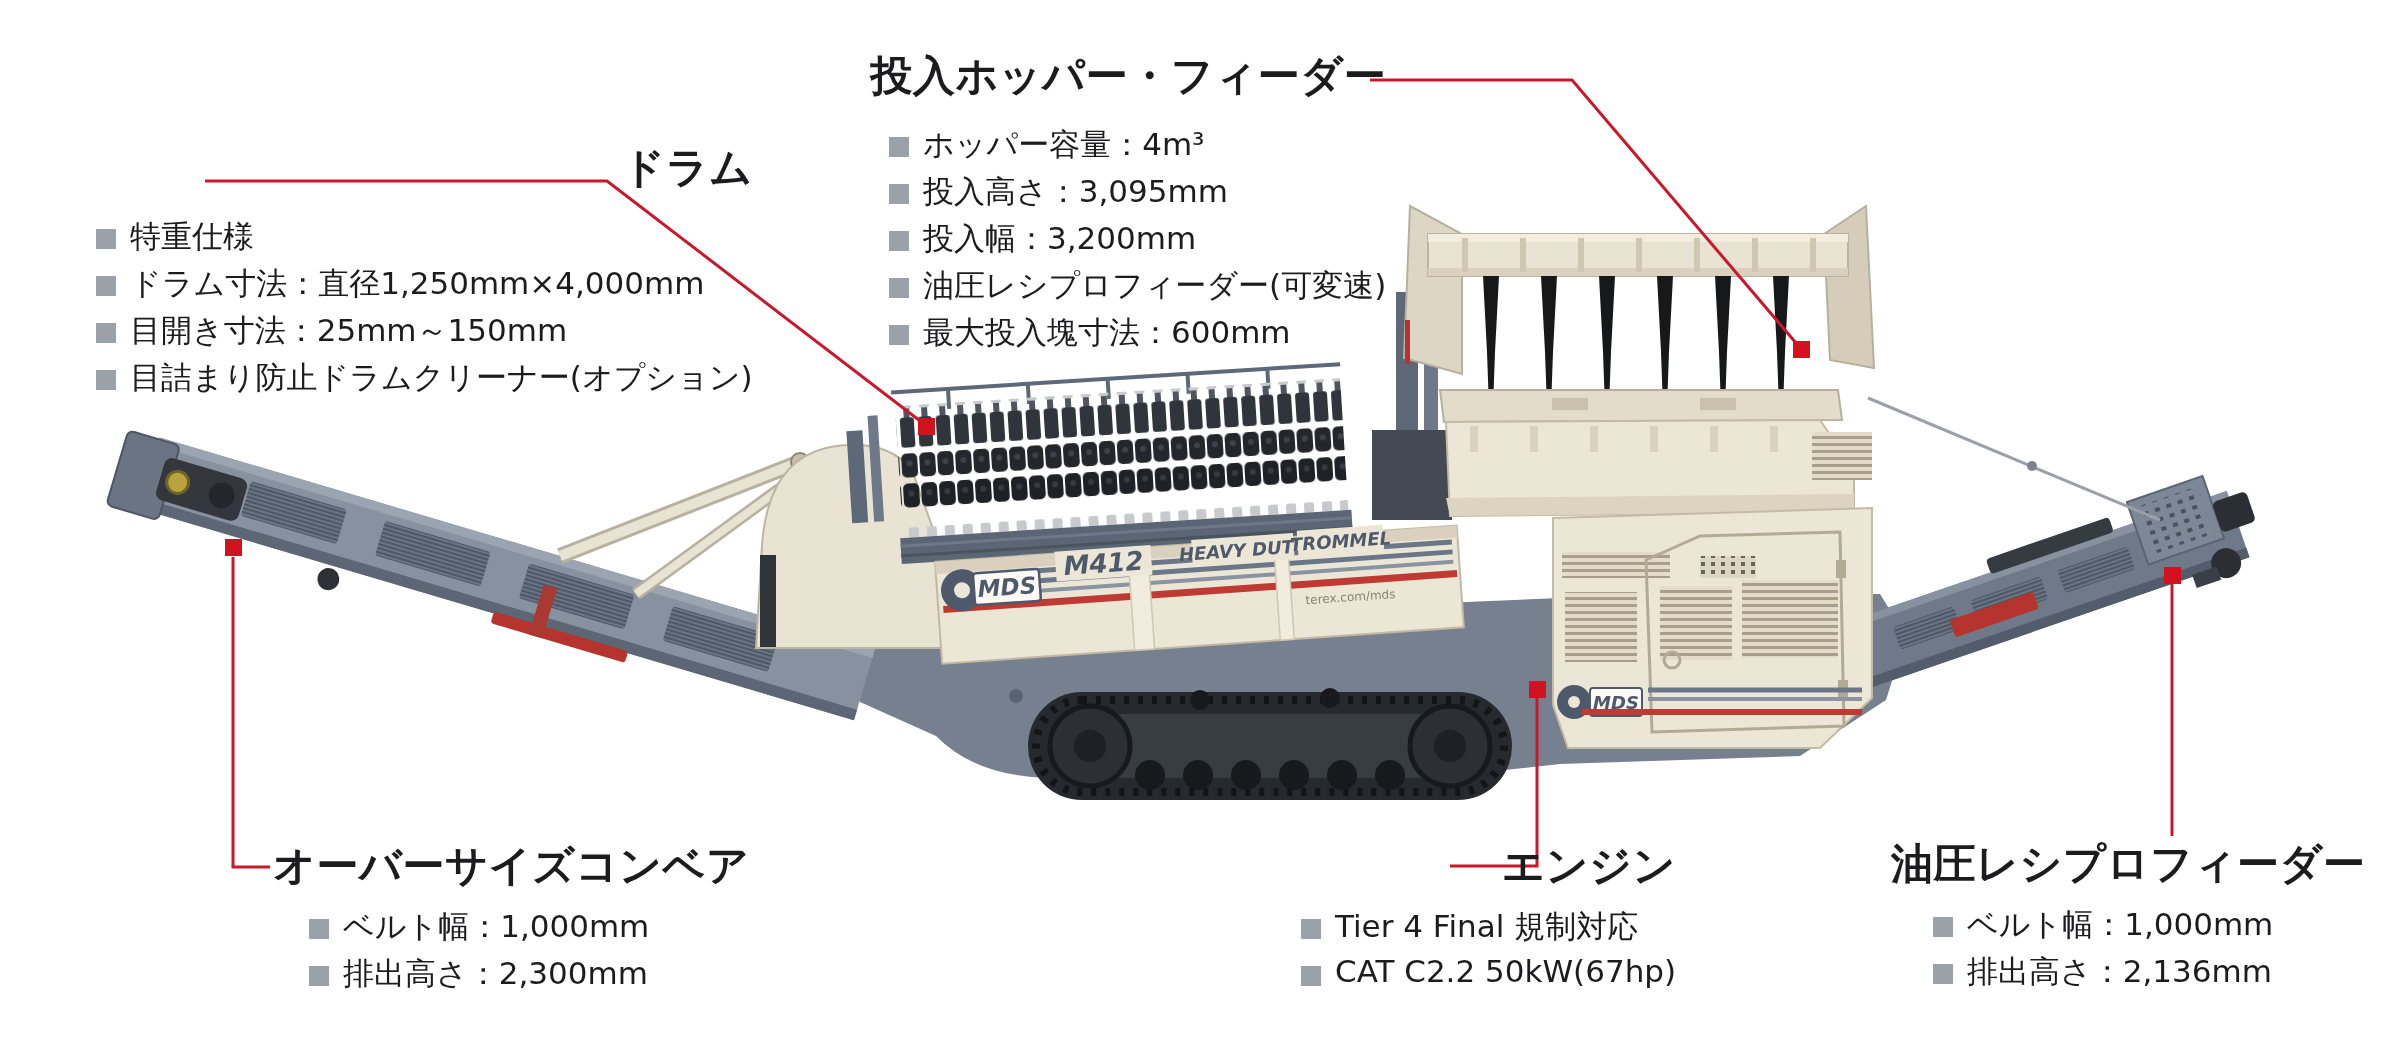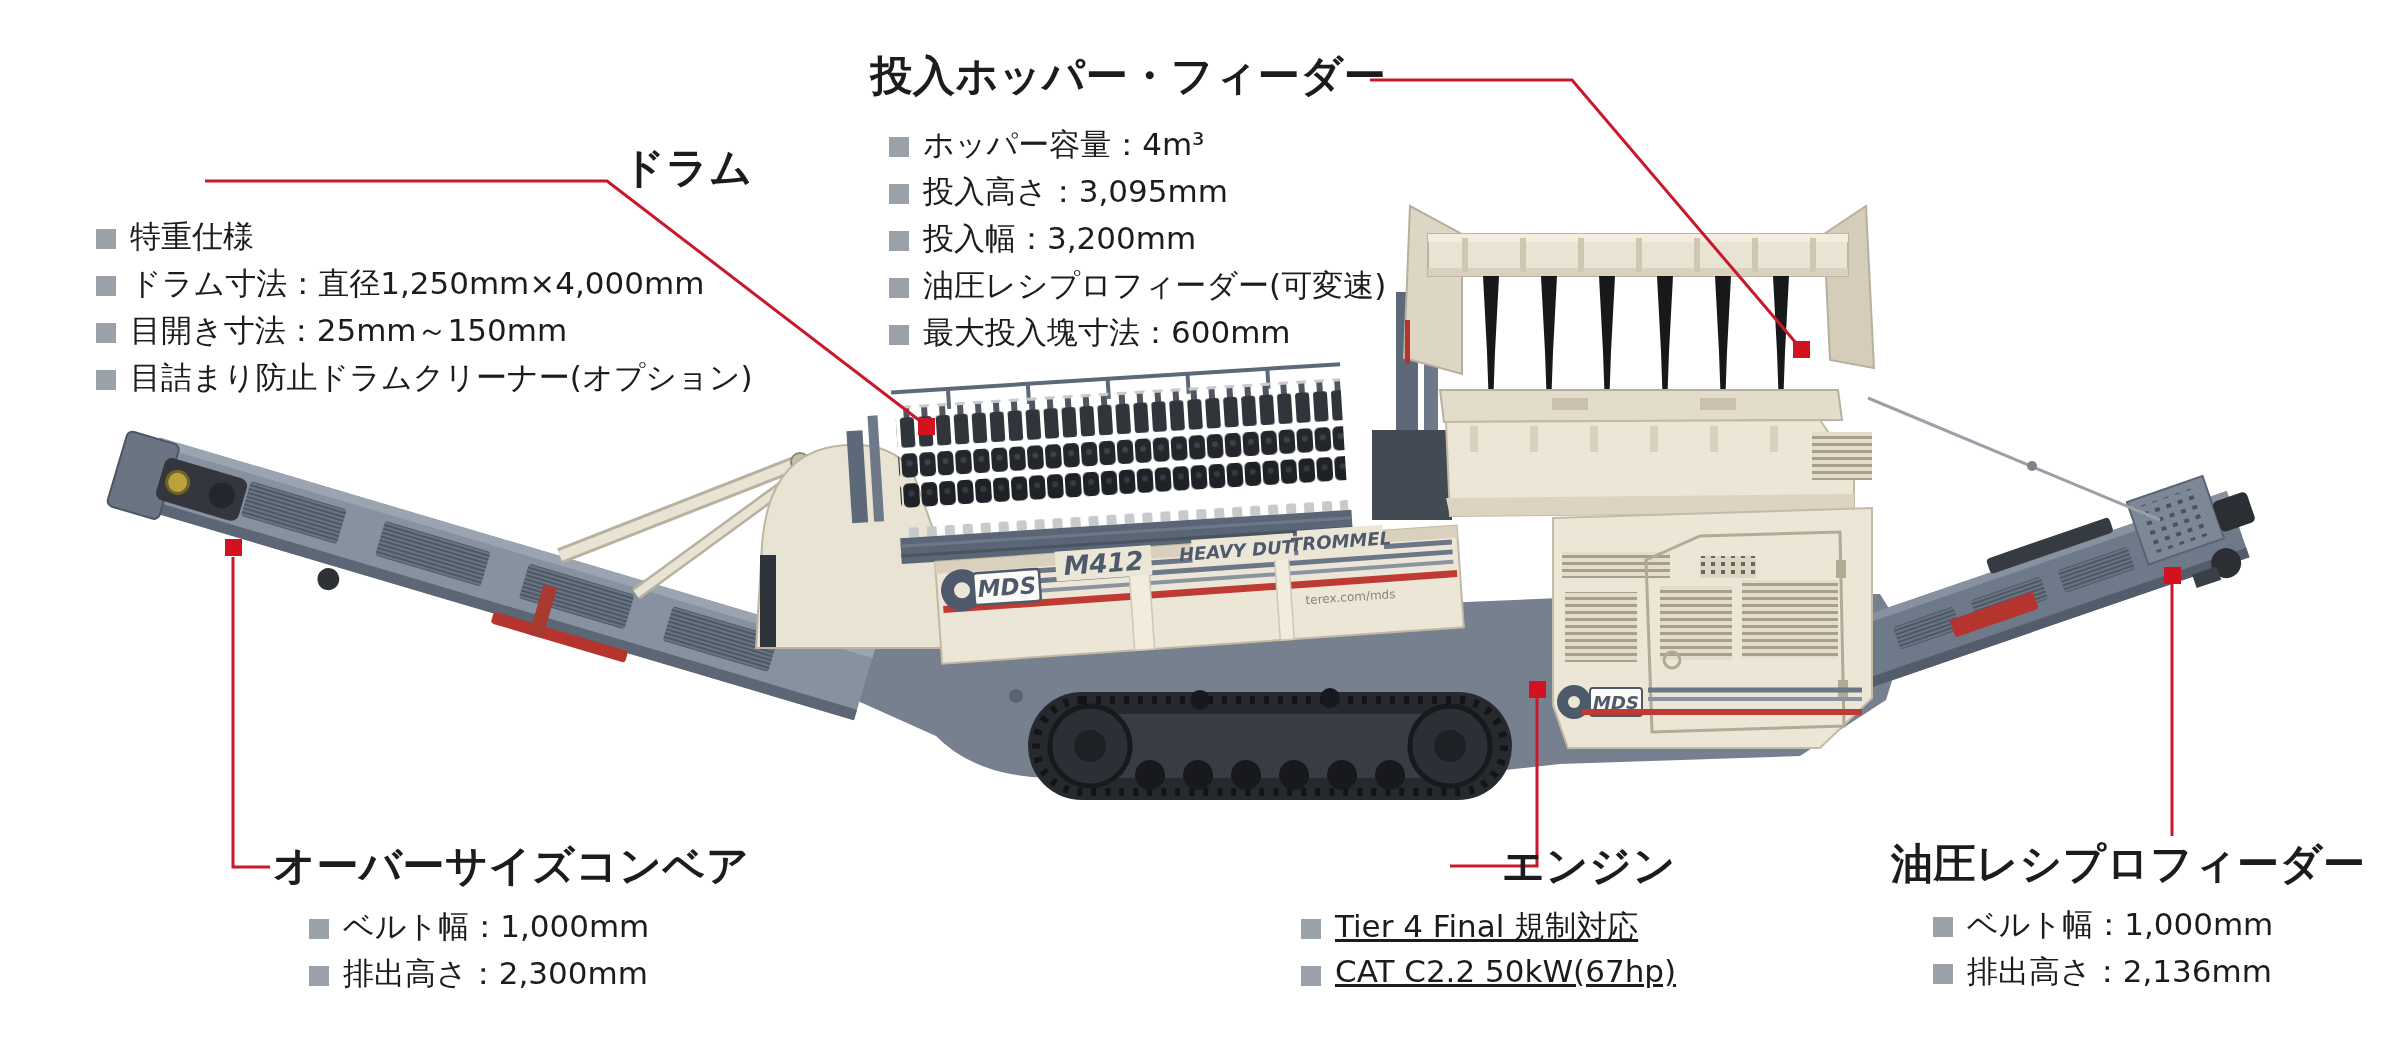--- a/index.html
+++ b/index.html
@@ -287,21 +287,21 @@
         </li>
       <li class="spec">
           <span class="bullet"></span>
           <span>排出高さ：2,300mm</span>
         </li>
     </ul>
   </div>
 
   <div class="label-block" style="left:1263px;top:842px;">
     <div class="label-title">エンジン</div>
-    <ul class="spec-list tight" style="padding-left:10px;text-decoration:underline;">
+    <ul class="spec-list tight" style="padding-left:10px;">
       <li class="spec">
           <span class="bullet"></span>
           <span>Tier 4 Final 規制対応</span>
         </li>
       <li class="spec">
           <span class="bullet"></span>
           <span>CAT C2.2 50kW(67hp)</span>
         </li>
     </ul>
   </div>

